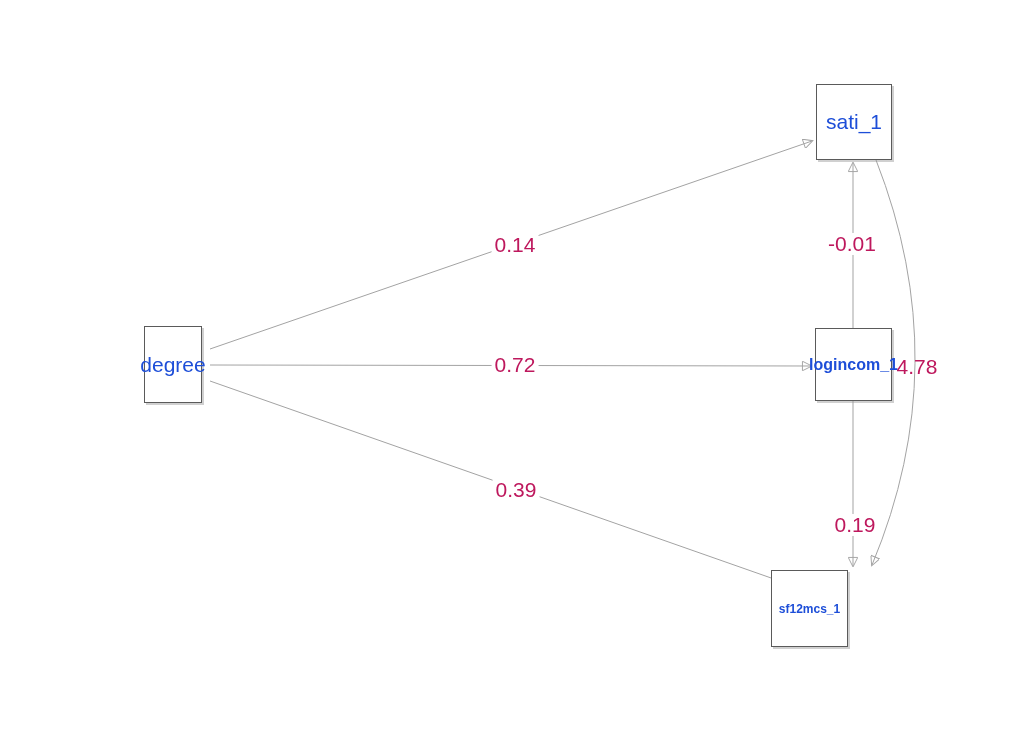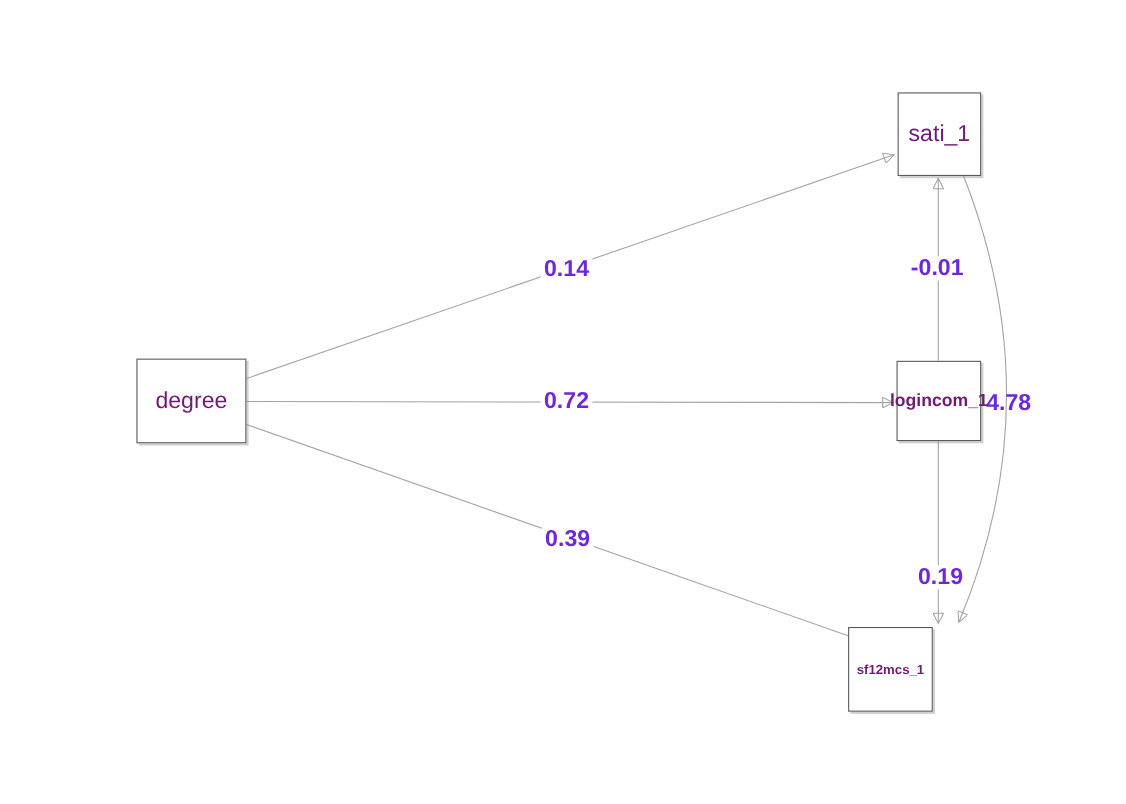--- a/index.html
+++ b/index.html
@@ -28,37 +28,36 @@
     fill: none;
   }
   .node {
     position: absolute;
     background: #ffffff;
     border: 1px solid #5a5a5a;
     box-shadow: 2px 2px 0 rgba(150,150,150,0.45);
     display: flex;
     align-items: center;
     justify-content: center;
-    color: #701a75;
+    color: #1d4ed8;
     box-sizing: border-box;
   }
-  .node-degree    { left: 124px; top: 326px; width: 100px; height: 77px; font-size: 21px; }
+  .node-degree    { left: 144px; top: 326px; width: 58px; height: 77px; font-size: 21px; }
   .node-sati      { left: 816px; top: 84px;  width: 76px; height: 76px; font-size: 21px; }
   .node-logincom  { left: 815px; top: 328px; width: 77px; height: 73px; font-size: 16px; font-weight: bold; }
   .node-sf12mcs   { left: 771px; top: 570px; width: 77px; height: 77px; font-size: 12px; font-weight: bold; }
   .edge-label {
     position: absolute;
     transform: translate(-50%, -50%);
-    color: #6d28d9;
+    color: #be185d;
     font-size: 21px;
     line-height: 1.05;
     background: #ffffff;
     padding: 0 3px;
     white-space: nowrap;
-    font-weight: bold;
   }
   .edge-label.no-bg {
     background: transparent;
     padding: 0;
   }
   .lbl-014  { left: 515px; top: 245px; }
   .lbl-072  { left: 515px; top: 365px; }
   .lbl-039  { left: 516px; top: 490px; }
   .lbl-m001 { left: 852px; top: 244px; }
   .lbl-019  { left: 855px; top: 489px; margin-top: 36px; }

